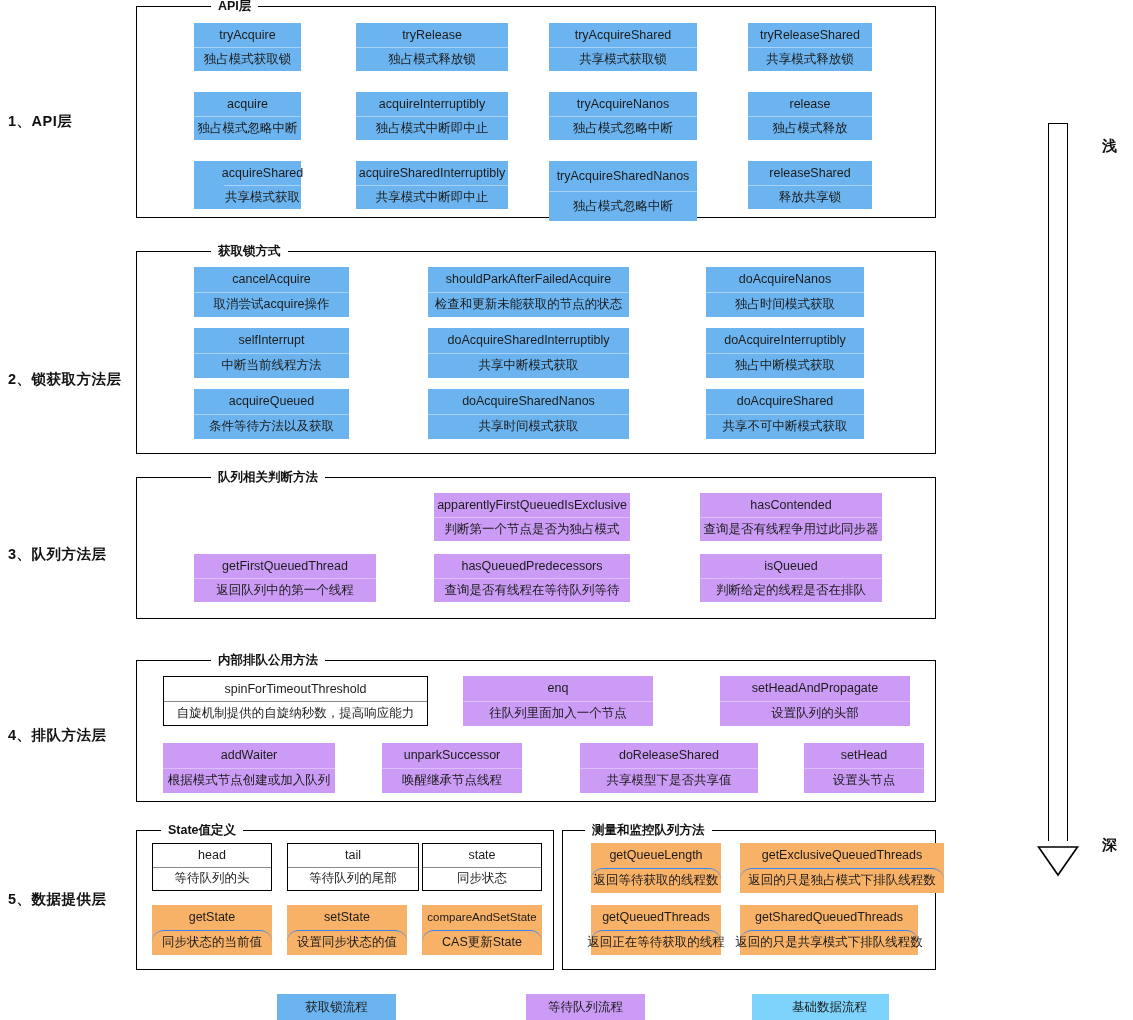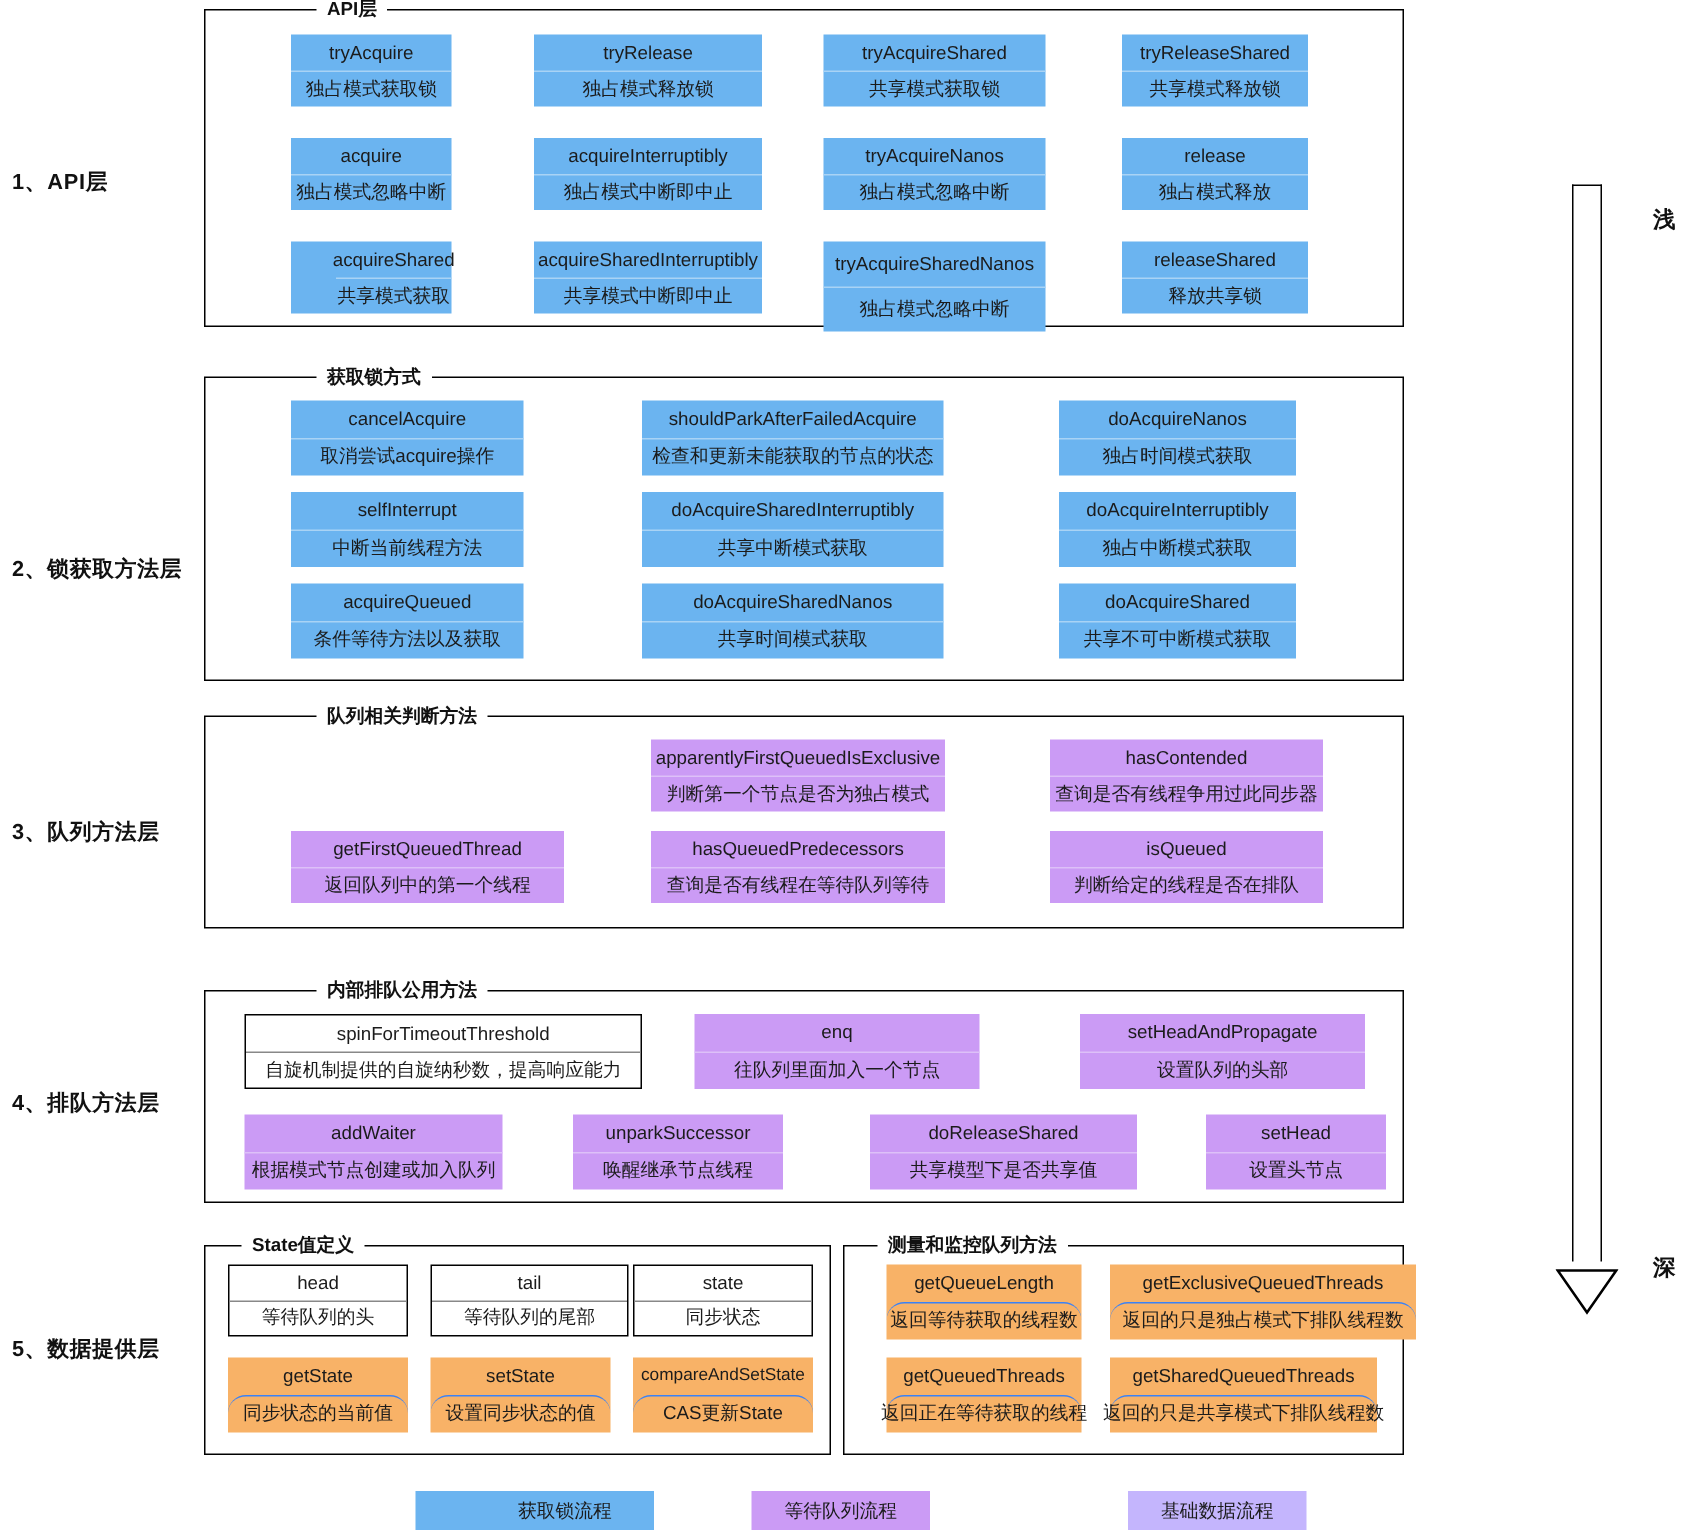--- a/index.html
+++ b/index.html
@@ -61,23 +61,23 @@
   .arrow-head svg{display:block;}
   .depth-text{
     position:absolute;font-size:15px;font-weight:700;color:#111;white-space:nowrap;
   }
 
   
   .legend-item{
     position:absolute;height:26px;display:flex;align-items:center;justify-content:center;
     font-size:12.5px;color:#1b1b1b;white-space:nowrap;
   }
-  .legend-item.blue{background:#6bb4f0;padding-left:40px;}
+  .legend-item.blue{background:#6bb4f0;}
   .legend-item.purple{background:#cb9bf5;}
-  .legend-item.orange{background:#c4b5fd;}
+  .legend-item.orange{background:#7dd3fc;padding-left:18px;}
 </style>
 </head>
 <body>
 
 <div class="canvas">
 
   <div class="layer-label" style="top:112px;">1、API层</div>
   <div class="layer-label" style="top:370px;">2、锁获取方法层</div>
   <div class="layer-label" style="top:545px;">3、队列方法层</div>
   <div class="layer-label" style="top:726px;">4、排队方法层</div>
@@ -297,16 +297,16 @@
     <div class="arrow-head" style="top:718px;">
       <svg width="42" height="36" viewBox="0 0 42 36">
         <polygon points="21,34 1.5,6 40.5,6" fill="#ffffff" stroke="#000000" stroke-width="1.7"></polygon>
       </svg>
     </div>
   </div>
   <div class="depth-text" style="left:1102px;top:137px;">浅</div>
   <div class="depth-text" style="left:1102px;top:836px;">深</div>
 
   <div class="legend-item blue" style="left:277px;top:994px;width:119px;">获取锁流程</div>
-  <div class="legend-item purple" style="left:501px;top:994px;width:119px;">等待队列流程</div>
+  <div class="legend-item purple" style="left:526px;top:994px;width:119px;">等待队列流程</div>
   <div class="legend-item orange" style="left:752px;top:994px;width:119px;">基础数据流程</div>
 
 </div>
 
 </body></html>

